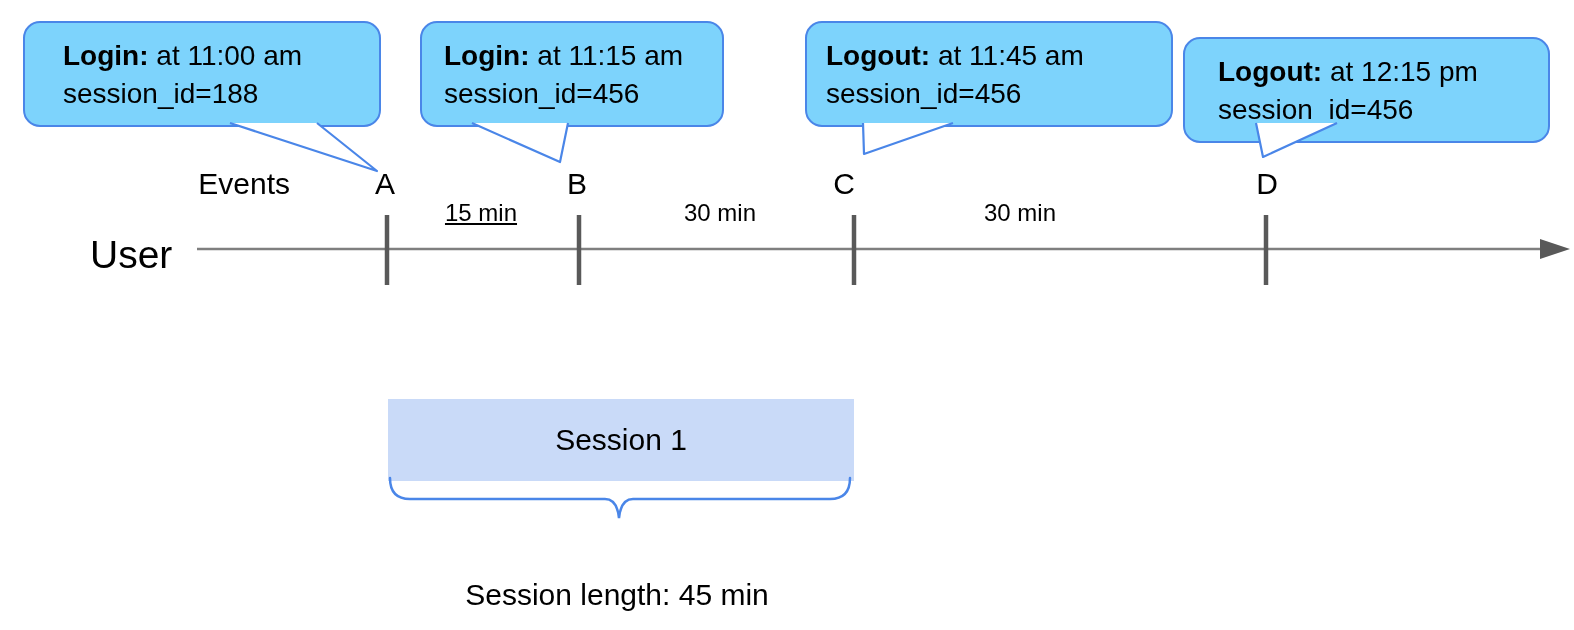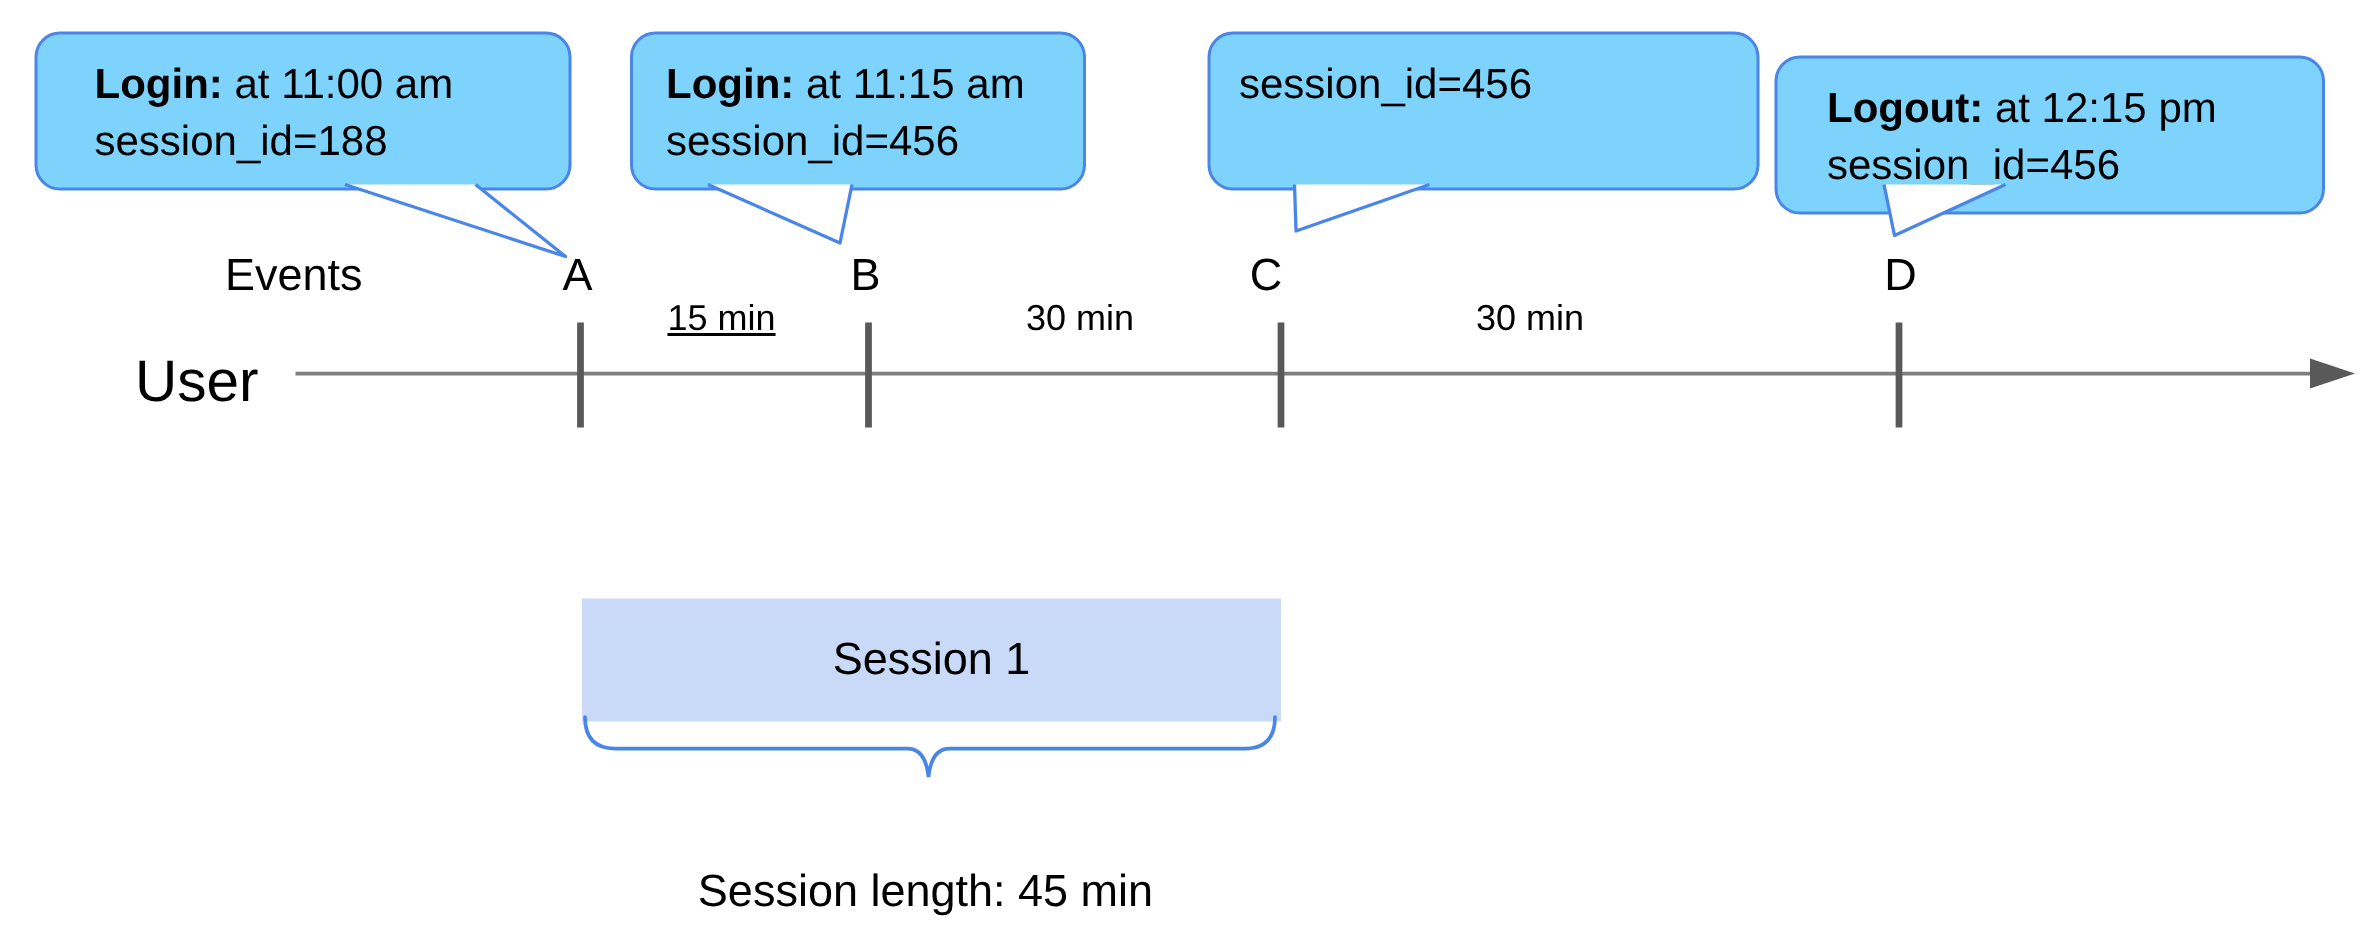--- a/index.html
+++ b/index.html
@@ -17,21 +17,21 @@
   }
   .bubble .ln{white-space:nowrap;}
   #bubble-0{left:23px;width:358px;padding-left:38px;}
   #bubble-1{left:420px;width:304px;padding-left:22px;}
   #bubble-2{left:805px;width:368px;padding-left:19px;}
   #bubble-3{left:1183px;width:367px;padding-left:33px;margin-top:16px;}
   .tail{position:absolute;overflow:visible;}
   
   .tl-letter{position:absolute;top:167px;width:60px;text-align:center;font-size:30px;}
   .interval{position:absolute;top:199px;width:120px;text-align:center;font-size:24px;color:#000;}
-  #events-label{position:absolute;left:150px;top:167px;width:140px;text-align:left;font-size:30px;}
+  #events-label{position:absolute;left:150px;top:167px;width:140px;text-align:right;font-size:30px;}
   #user-label{position:absolute;left:90px;top:233px;font-size:39px;}
   
   #session-box{
     position:absolute;left:388px;top:371px;width:466px;height:82px;
     background:#c9daf8;text-align:center;font-size:30px;line-height:82px;margin-top:28px;
   }
   #session-caption{
     position:absolute;left:417px;top:578px;width:400px;text-align:center;font-size:30px;
   }
 </style>
@@ -42,20 +42,21 @@
 
   <div class="bubble" id="bubble-0">
     <div class="ln"><b>Login:</b><span> at 11:00 am</span></div>
     <div class="ln">session_id=188</div>
   </div>
   <div class="bubble" id="bubble-1">
     <div class="ln"><b>Login:</b><span> at 11:15 am</span></div>
     <div class="ln">session_id=456</div>
   </div>
   <div class="bubble" id="bubble-2">
+    <div class="ln"><b>Logout:</b><span> at 11:45 am</span></div>
     <div class="ln">session_id=456</div>
   </div>
   <div class="bubble" id="bubble-3">
     <div class="ln"><b>Logout:</b><span> at 12:15 pm</span></div>
     <div class="ln">session_id=456</div>
   </div>
 
   <svg class="tail" style="left:220px;top:123px;" width="170" height="56" viewBox="0 0 170 56">
     <path d="M 10 0 L 157 48 L 97 0 Z" fill="#ffffff" stroke="none"></path>
     <path d="M 10 0 L 157 48 L 97 0" fill="none" stroke="#4a86e8" stroke-width="2.2" stroke-linejoin="round"></path>

